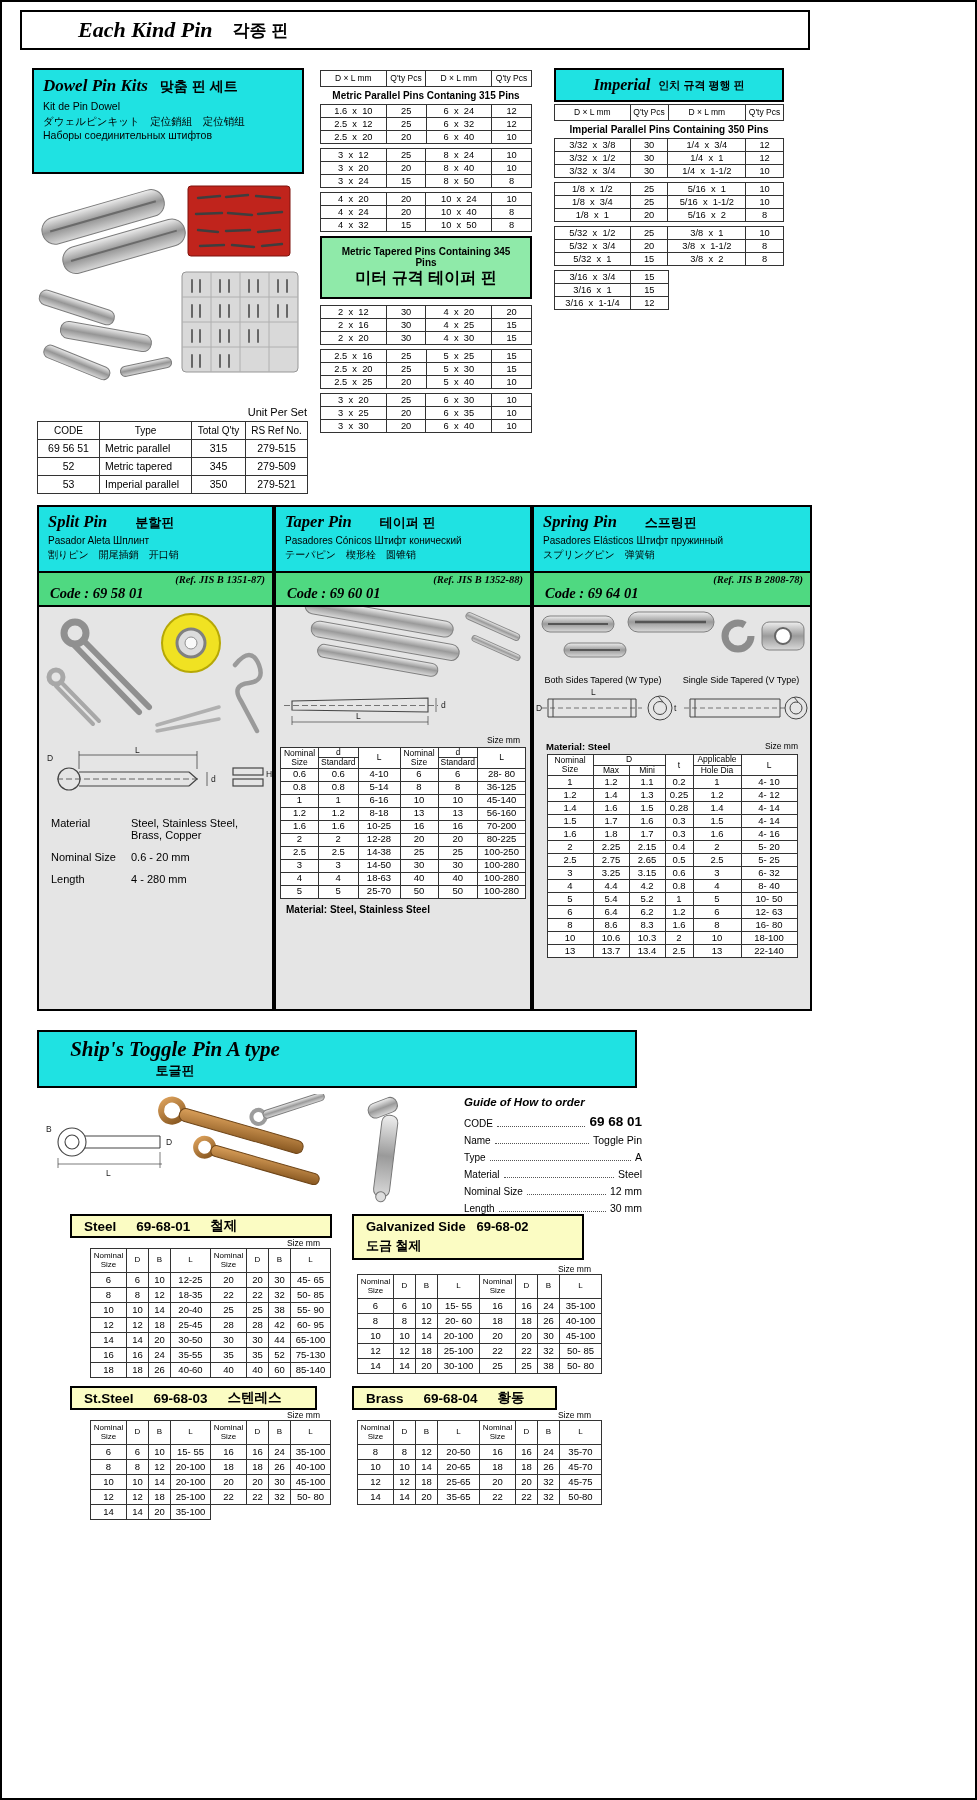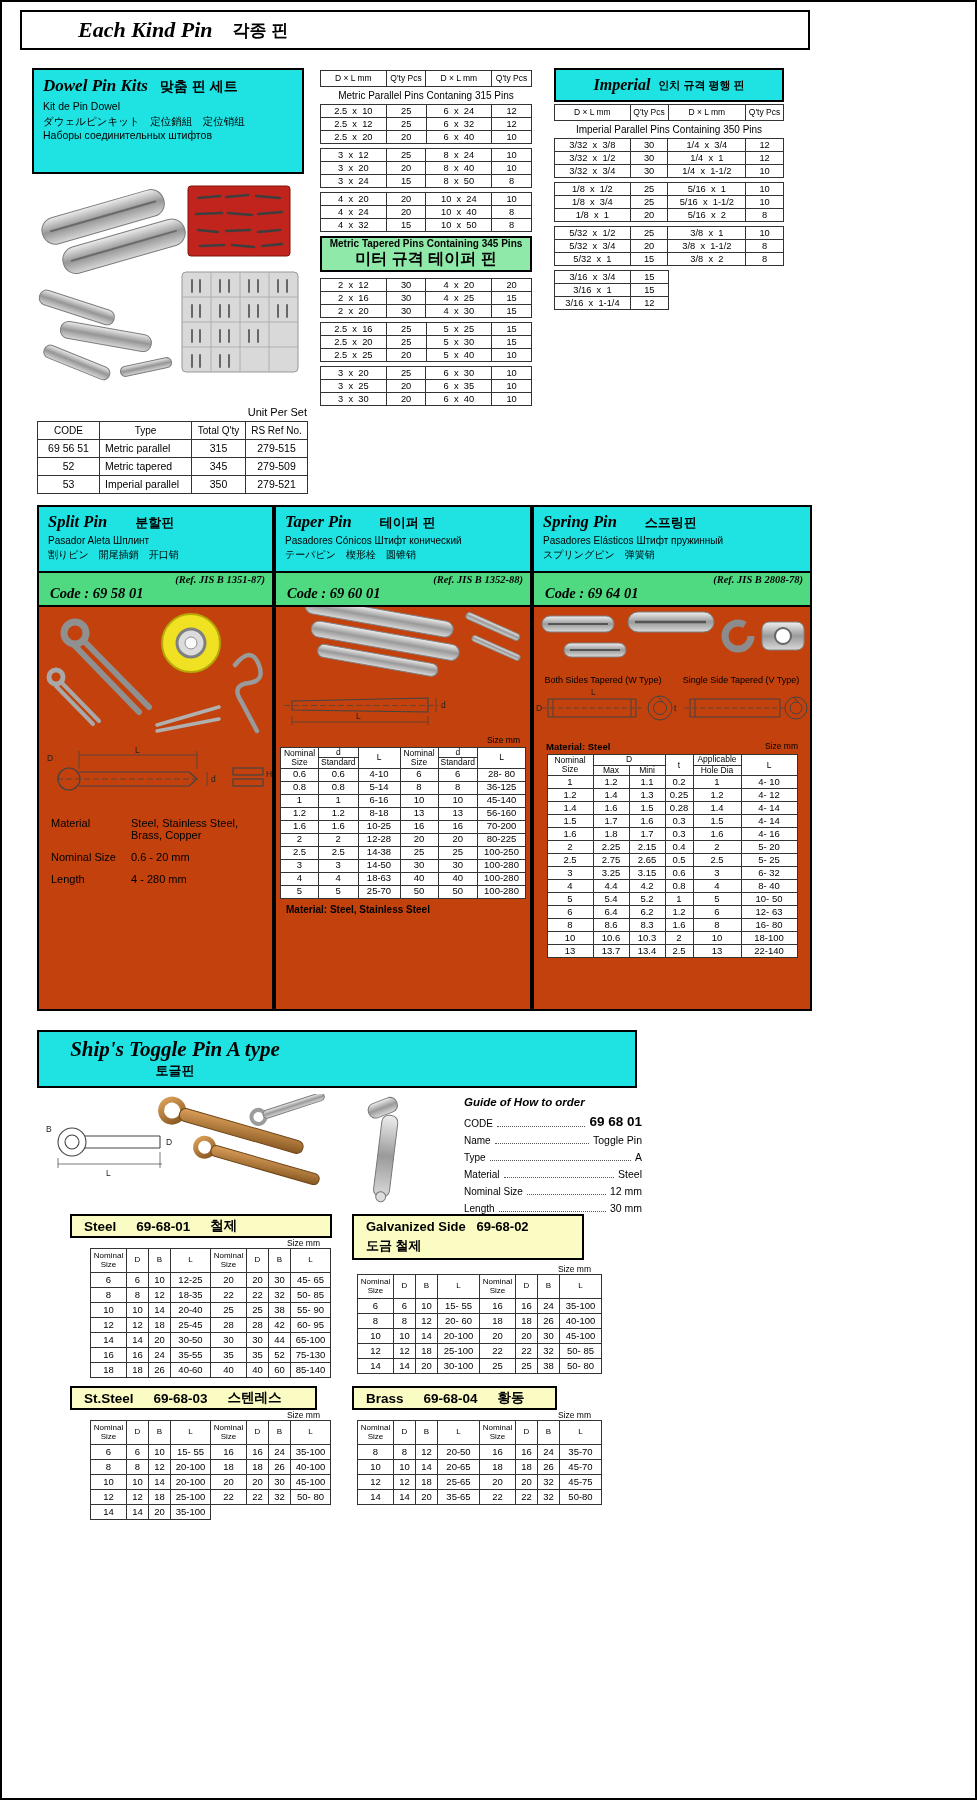--- a/index.html
+++ b/index.html
@@ -11,23 +11,23 @@
   .bordered{border:2px solid #000}
   .cyan{background:#1fe2e2}
   .lgreen{background:#8feaa9}
   .yellow{background:#fbfcc3}
   .grid{border-collapse:collapse;table-layout:fixed;background:#fff}
   .grid th,.grid td{border:1px solid #333;text-align:center;padding:0 2px;overflow:hidden;line-height:1.1}
   .grid td{white-space:pre}
   .colhead th{font-weight:normal;font-size:8.5px;height:16px}
   .gtable{margin-bottom:4px}
   .gtable td{font-size:9.3px;height:13px}
-  .cap{font-size:10px;text-align:center;margin:3px 0;font-weight:normal}
+  .cap{font-size:10px;text-align:center;margin:3px 0;font-weight:bold}
   .phead{height:34px;display:flex;align-items:center;justify-content:center;gap:8px}
-  .panel{border:2px solid #000;background:#c2410c;position:absolute}
+  .panel{border:2px solid #000;background:#e5e5e5;position:absolute}
   .pcyan{background:#1fe2e2;height:64px;padding:5px 9px;border-bottom:0}
   .pcyan .trow{display:flex;align-items:baseline;gap:28px;margin-bottom:2px}
   .pcyan .sub{font-size:10px;line-height:1.35}
   .greenbar{background:#4fd981;border-top:2px solid #000;border-bottom:2px solid #000;padding:1px 7px 3px}
   .refline{text-align:right;font-size:10.5px}
   .codeline{font-size:14.5px;padding-left:4px}
   .dim{font-size:8.5px;fill:#222;font-family:"Liberation Sans",sans-serif}
   .sizemm{font-size:8.5px;text-align:right;padding-right:10px}
   .dowelt th{font-size:10px;height:18px;font-weight:normal}
   .dowelt td{font-size:10.5px;height:18px}
@@ -210,21 +210,21 @@
     <div>
         <table class="grid gtable">
           <colgroup>
             <col style="width: 66px;">
             <col style="width: 40px;">
             <col style="width: 66px;">
             <col style="width: 40px;">
           </colgroup>
           <tbody>
             <tr>
-              <td>2.5  x  10</td>
+              <td>1.6  x  10</td>
               <td>25</td>
               <td>6  x  24</td>
               <td>12</td>
             </tr>
             <tr>
               <td>2.5  x  12</td>
               <td>25</td>
               <td>6  x  32</td>
               <td>12</td>
             </tr>
@@ -286,21 +286,21 @@
             </tr>
             <tr>
               <td>4  x  32</td>
               <td>15</td>
               <td>10  x  50</td>
               <td>8</td>
             </tr>
           </tbody>
         </table>
       </div>
-    <div class="lgreen bordered" style="margin:3px 0 6px;padding:0;text-align:center">
+    <div class="lgreen bordered" style="margin:3px 0 6px;padding:8px;text-align:center">
       <div class="b" style="font-size:10px">Metric Tapered Pins Containing 345 Pins</div>
       <div class="b" style="font-size:16px">미터 규격 테이퍼 핀</div>
     </div>
     <div>
         <table class="grid gtable">
           <colgroup>
             <col style="width: 66px;">
             <col style="width: 40px;">
             <col style="width: 66px;">
             <col style="width: 40px;">

